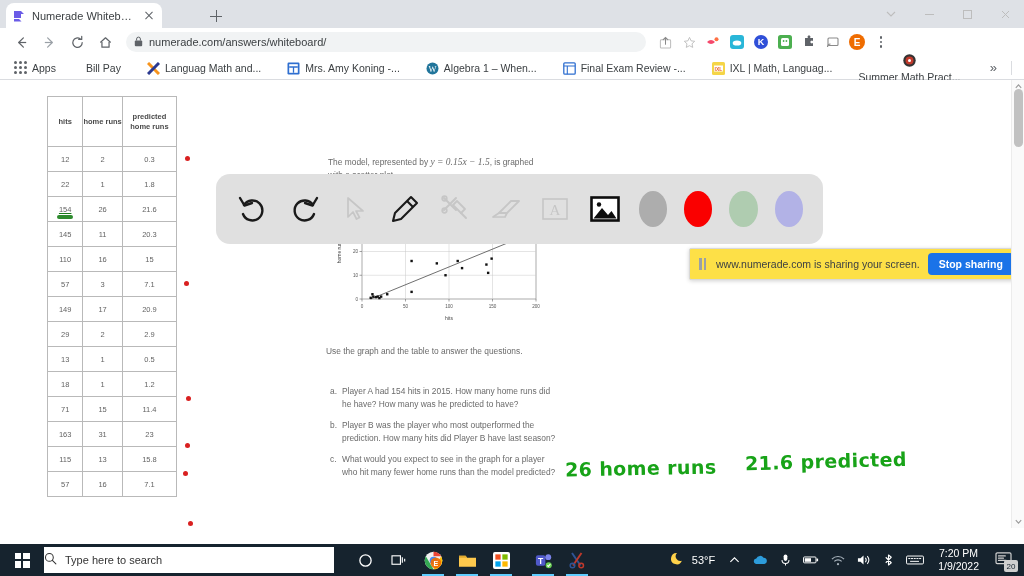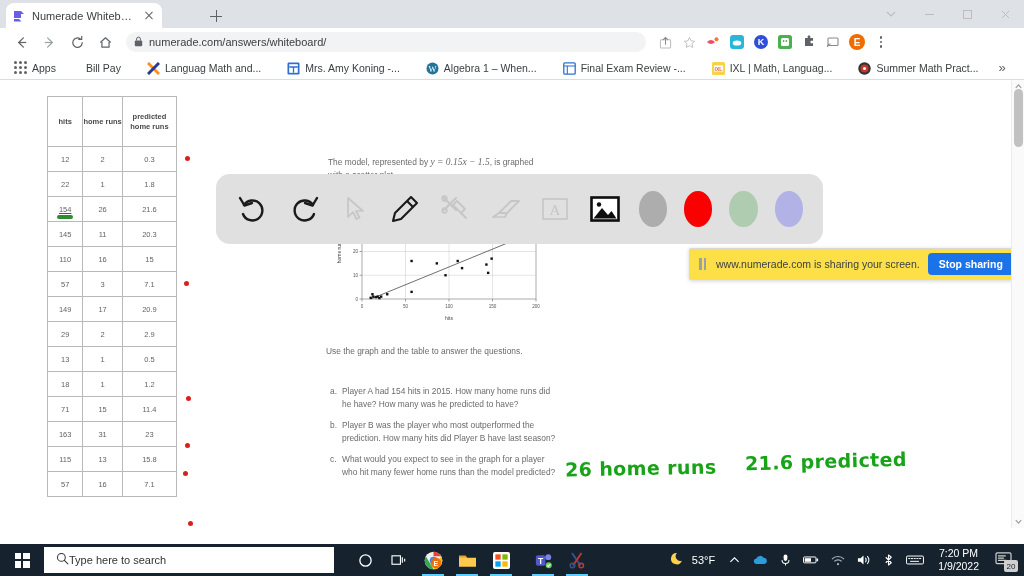--- a/index.html
+++ b/index.html
@@ -179,21 +179,21 @@
   
   .taskbar {
     position:absolute; left:0; bottom:0; width:1024px; height:32px;
     background:#16232e; display:flex; align-items:center;
   }
   .start { width:44px; height:32px; display:flex; align-items:center; justify-content:center; }
   .winlogo { width:15px; height:15px; display:grid; grid-template-columns:1fr 1fr; grid-template-rows:1fr 1fr; gap:1.6px; }
   .winlogo i { background:#fff; display:block; }
   .tsearch {
     width:290px; height:26px; background:#fff; display:flex; align-items:center;
-    padding:0 12px; gap:0;
+    padding:0 0; gap:8px;
   }
   .tsearch-text { font-size:11px; color:#333; }
   .tb-ico { width:34px; height:32px; display:flex; align-items:center; justify-content:center; position:relative; }
   .tb-ico.active::after {
     content:""; position:absolute; bottom:0; left:6px; right:6px; height:2.5px; background:#60cdff;
   }
   .tray { margin-left:auto; display:flex; align-items:center; gap:0; padding-right:4px; }
   .tray-item { height:32px; display:flex; align-items:center; justify-content:center; padding:0 6px; }
   .weather { display:flex; align-items:center; gap:6px; padding:0 8px 0 4px; }
   .weather-temp { color:#fff; font-size:11px; }
@@ -410,21 +410,21 @@
       <span class="bm-ico">
         <svg width="13" height="13" viewBox="0 0 13 13">
             <rect width="13" height="13" rx="1.5" fill="#f5d547"></rect>
             <rect x="2" y="3.5" width="9" height="6" fill="#fff"></rect>
             <text x="6.5" y="8.6" font-size="5" font-weight="bold" fill="#e8622a" text-anchor="middle" font-family="Liberation Sans, sans-serif">IXL</text>
           </svg>
       </span>
       <span class="bm-label">IXL | Math, Languag...</span>
     </div>
 
-    <div class="bm" style="margin-left:10px;">
+    <div class="bm" style="margin-left:10px;flex-direction:column;">
       <span class="bm-ico">
         <svg width="13" height="13" viewBox="0 0 13 13">
             <circle cx="6.5" cy="6.5" r="6.2" fill="#333"></circle>
             <circle cx="6.5" cy="6.5" r="4" fill="#c0392b"></circle>
             <circle cx="6.5" cy="6.5" r="1.5" fill="#fff"></circle>
           </svg>
       </span>
       <span class="bm-label">Summer Math Pract...</span>
     </div>
 

